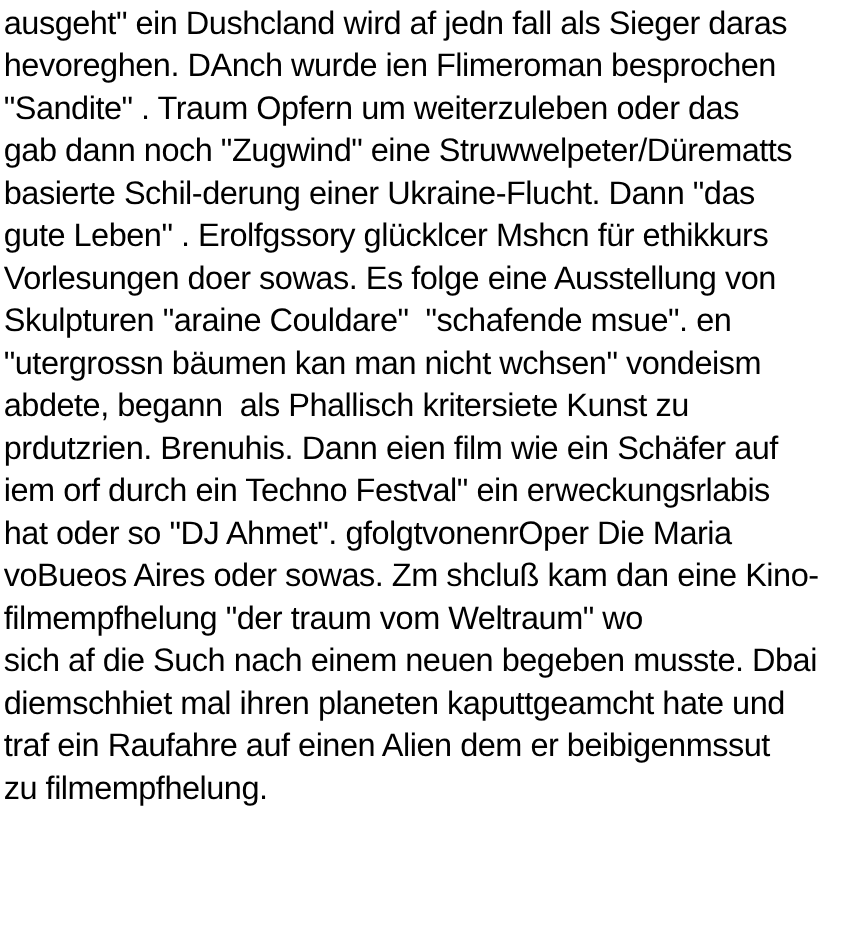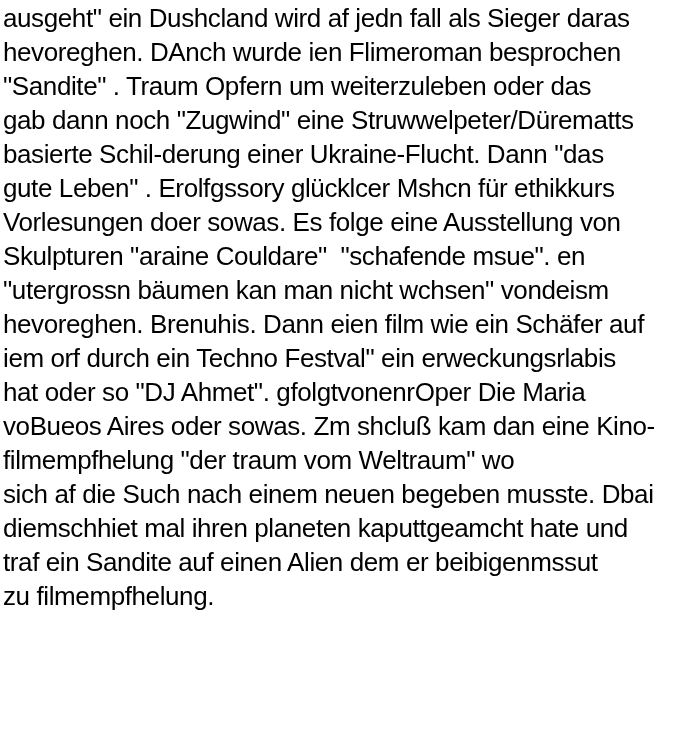--- a/index.html
+++ b/index.html
@@ -32,22 +32,23 @@
 <div class="text-document">
   <div class="text-line">ausgeht" ein Dushcland wird af jedn fall als Sieger daras</div>
   <div class="text-line">hevoreghen. DAnch wurde ien Flimeroman besprochen</div>
   <div class="text-line">"Sandite" . Traum Opfern um weiterzuleben oder das</div>
   <div class="text-line">gab dann noch "Zugwind" eine Struwwelpeter/Dürematts</div>
   <div class="text-line">basierte Schil-derung einer Ukraine-Flucht. Dann "das</div>
   <div class="text-line">gute Leben" . Erolfgssory glücklcer Mshcn für ethikkurs</div>
   <div class="text-line">Vorlesungen doer sowas. Es folge eine Ausstellung von</div>
   <div class="text-line">Skulpturen "araine Couldare"  "schafende msue". en</div>
   <div class="text-line">"utergrossn bäumen kan man nicht wchsen" vondeism</div>
-  <div class="text-line">hevoreghen. Brenuhis. Dann eien film wie ein Schäfer auf</div>
+  <div class="text-line">abdete, begann  als Phallisch kritersiete Kunst zu</div>
+  <div class="text-line">prdutzrien. Brenuhis. Dann eien film wie ein Schäfer auf</div>
   <div class="text-line">iem orf durch ein Techno Festval" ein erweckungsrlabis</div>
   <div class="text-line">hat oder so "DJ Ahmet". gfolgtvonenrOper Die Maria</div>
   <div class="text-line">voBueos Aires oder sowas. Zm shcluß kam dan eine Kino-</div>
   <div class="text-line">filmempfhelung "der traum vom Weltraum" wo</div>
   <div class="text-line">sich af die Such nach einem neuen begeben musste. Dbai</div>
   <div class="text-line">diemschhiet mal ihren planeten kaputtgeamcht hate und</div>
-  <div class="text-line">traf ein Sandite auf einen Alien dem er beibigenmssut</div>
+  <div class="text-line">traf ein Raufahre auf einen Alien dem er beibigenmssut</div>
   <div class="text-line">zu filmempfhelung.</div>
 </div>
 
 </body></html>

